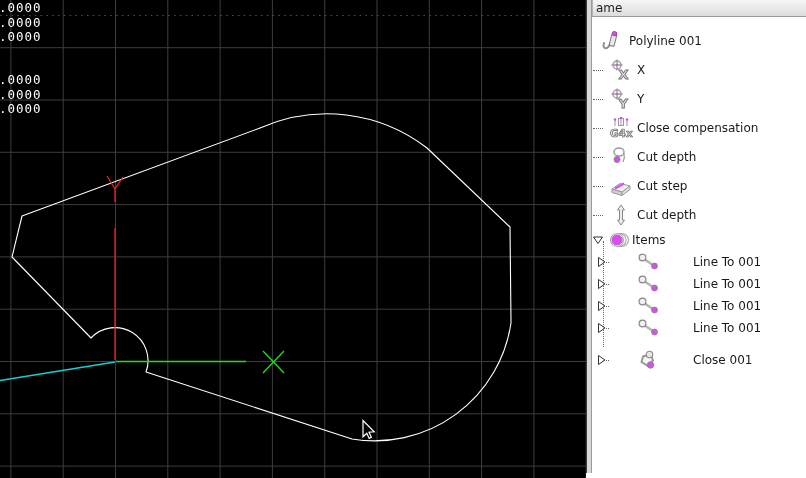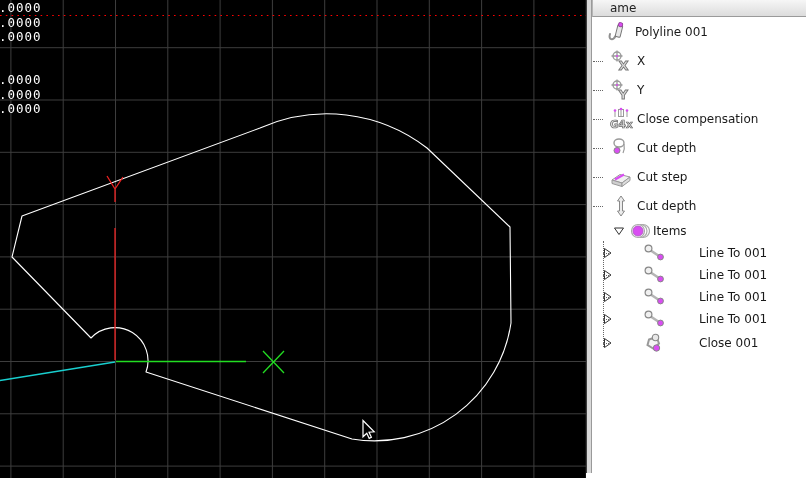--- a/index.html
+++ b/index.html
@@ -17,33 +17,33 @@
   
   .sash{position:absolute;left:586px;top:0;width:6px;height:473px;background:#d9d9d9;
         border-left:1px solid #3f3f3f;border-right:1px solid #9a9a9a;box-sizing:border-box;}
   .sash-gap{position:absolute;left:586px;top:473px;width:6px;height:5px;background:#fff;}
 
   
   .panel{position:absolute;left:592px;top:0;width:214px;height:478px;background:#fff;}
   .panel-header{position:absolute;left:0;top:0;right:0;height:16px;
                 background:linear-gradient(#f6f6f6,#dcdcdc);
                 border-bottom:1px solid #9a9a9a;border-left:1px solid #b5b5b5;
-                line-height:16px;padding-left:17px;color:#222;}
+                line-height:16px;padding-left:3px;color:#222;}
   .tree{position:absolute;left:0;top:17px;right:0;bottom:0;}
   .row{position:relative;display:flex;align-items:center;}
-  .h29{height:29px;} .h22{height:22px;} .h26{height:26px;}
+  .h29{height:29px;} .h22{height:22px;} .h26{height:26px;margin-top:8px;}
   .row .lbl{white-space:nowrap;}
   .ico{display:inline-flex;align-items:center;justify-content:center;flex:0 0 auto;}
-  .row.lvl0{padding-left:13px;} .row.lvl0 .ico{margin-right:6px;}
+  .row.lvl0{padding-left:7px;margin-top:9px;} .row.lvl0 .ico{margin-right:6px;}
   .row.lvl1{padding-left:17px;} .row.lvl1 .ico{margin-right:4px;}
   .row.lvl1::before{content:"";position:absolute;left:1px;top:50%;width:10px;
                     border-top:1px dotted #666;}
-  .row.itemsrow{padding-left:21px;} .row.itemsrow .exp{margin-right:3px;}
+  .row.itemsrow{padding-left:0;} .row.itemsrow .exp{margin-right:3px;}
   .row.itemsrow .ico{margin-right:3px;}
-  .row.lvl2{padding-left:10px;gap:28px;} .row.lvl2 .exp{margin-right:2px;}
+  .row.lvl2{padding-left:4px;gap:28px;} .row.lvl2 .exp{margin-right:2px;}
   .row.lvl2 .ico{margin-right:3px;}
   .row.lvl2::before{content:"";position:absolute;left:11px;top:50%;width:6px;
                     border-top:1px dotted #666;}
   .childguide{position:absolute;left:11px;top:224px;height:106px;
               border-left:1px dotted #666;width:0;}
   .exp{display:inline-flex;flex:0 0 auto;}
 </style>
 </head>
 <body>
 

